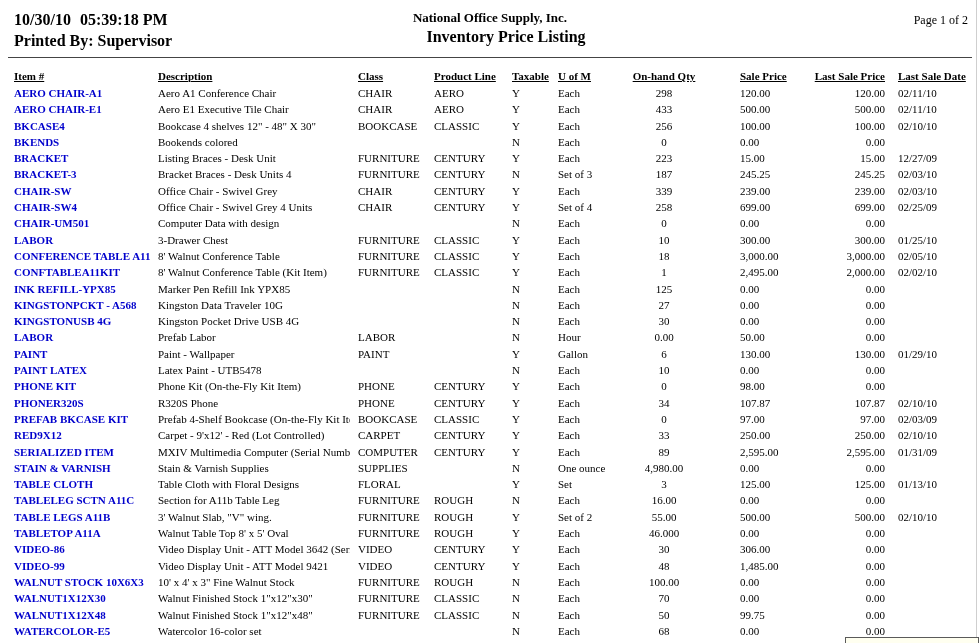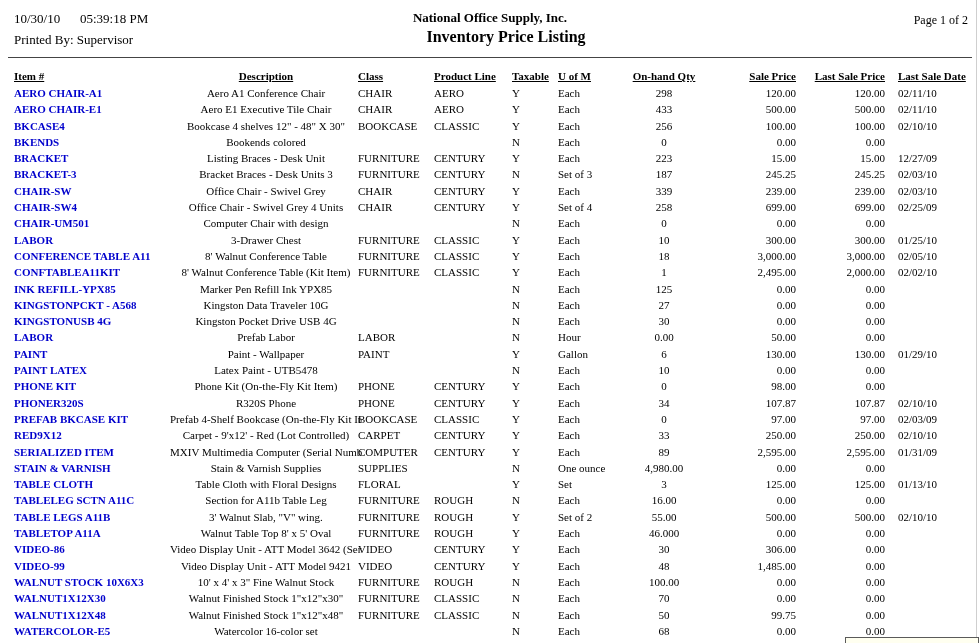--- a/index.html
+++ b/index.html
@@ -4,45 +4,45 @@
 <style>
   html,body{margin:0;padding:0;}
   body{
     width:980px;height:643px;position:relative;overflow:hidden;
     background:#ffffff;
     font-family:"Liberation Serif","DejaVu Serif",serif;
     color:#000;
   }
   .abs{position:absolute;white-space:nowrap;}
   
-  .hdr-small{font-size:13px;}
+  .hdr-small{font-size:16px;font-weight:bold;}
   .company{top:10px;left:0;width:980px;text-align:center;font-weight:bold;font-size:13px;}
   .report-title{top:28px;left:16px;width:980px;text-align:center;font-weight:bold;font-size:16px;}
   .page-num{top:13px;right:12px;font-size:12px;}
   .date{top:11px;left:14px;}
   .time{top:11px;left:80px;}
   .printed-by{top:32px;left:14px;}
   .rule{top:57px;left:8px;width:964px;height:0;border-top:1px solid #444;}
   .page-edge{top:0;left:976px;width:1px;height:643px;background:#cfcfcf;}
 
   
   .thead{top:70px;left:0;width:980px;height:17px;position:absolute;font-size:11px;font-weight:bold;}
   .thead span{position:absolute;top:0;text-decoration:underline;white-space:nowrap;}
   .tbody{top:86px;left:0;width:980px;position:absolute;font-size:11px;}
   .trow{position:relative;height:16.3px;}
   .trow span{position:absolute;top:1px;white-space:nowrap;overflow:hidden;}
 
   .c-item{left:14px;width:147px;}
-  .c-desc{left:170px;width:192px;text-align:center;}
+  .c-desc{left:158px;width:192px;}
   .c-class{left:358px;width:74px;}
   .c-line{left:434px;width:74px;}
   .c-tax{left:512px;width:38px;}
   .c-uom{left:558px;width:100px;}
   .c-qty{left:610px;width:108px;text-align:center;}
-  .c-price{left:708px;width:88px;text-align:right;}
+  .c-price{left:740px;width:88px;text-align:left;}
   .c-lsp{left:797px;width:88px;text-align:right;}
   .c-lsd{left:898px;width:74px;}
 
   .item-link{color:#0000cc;font-weight:bold;cursor:pointer;}
 
   
   .popup-partial{
     top:637px;left:845px;width:132px;height:6px;
     background:#fffff0;border:1px solid #5a5a5a;border-bottom:none;
   }
@@ -128,21 +128,21 @@
     <span class="c-line">CENTURY</span>
     <span class="c-tax">Y</span>
     <span class="c-uom">Each</span>
     <span class="c-qty">223</span>
     <span class="c-price">15.00</span>
     <span class="c-lsp">15.00</span>
     <span class="c-lsd">12/27/09</span>
   </div>
     <div class="trow">
     <span class="c-item item-link">BRACKET-3</span>
-    <span class="c-desc">Bracket Braces - Desk Units 3</span>
+    <span class="c-desc">Bracket Braces - Desk Units 4</span>
     <span class="c-class">FURNITURE</span>
     <span class="c-line">CENTURY</span>
     <span class="c-tax">N</span>
     <span class="c-uom">Set of 3</span>
     <span class="c-qty">187</span>
     <span class="c-price">245.25</span>
     <span class="c-lsp">245.25</span>
     <span class="c-lsd">02/03/10</span>
   </div>
     <div class="trow">
@@ -164,21 +164,21 @@
     <span class="c-line">CENTURY</span>
     <span class="c-tax">Y</span>
     <span class="c-uom">Set of 4</span>
     <span class="c-qty">258</span>
     <span class="c-price">699.00</span>
     <span class="c-lsp">699.00</span>
     <span class="c-lsd">02/25/09</span>
   </div>
     <div class="trow">
     <span class="c-item item-link">CHAIR-UM501</span>
-    <span class="c-desc">Computer Chair with design</span>
+    <span class="c-desc">Computer Data with design</span>
     <span class="c-class"></span>
     <span class="c-line"></span>
     <span class="c-tax">N</span>
     <span class="c-uom">Each</span>
     <span class="c-qty">0</span>
     <span class="c-price">0.00</span>
     <span class="c-lsp">0.00</span>
     <span class="c-lsd"></span>
   </div>
     <div class="trow">

